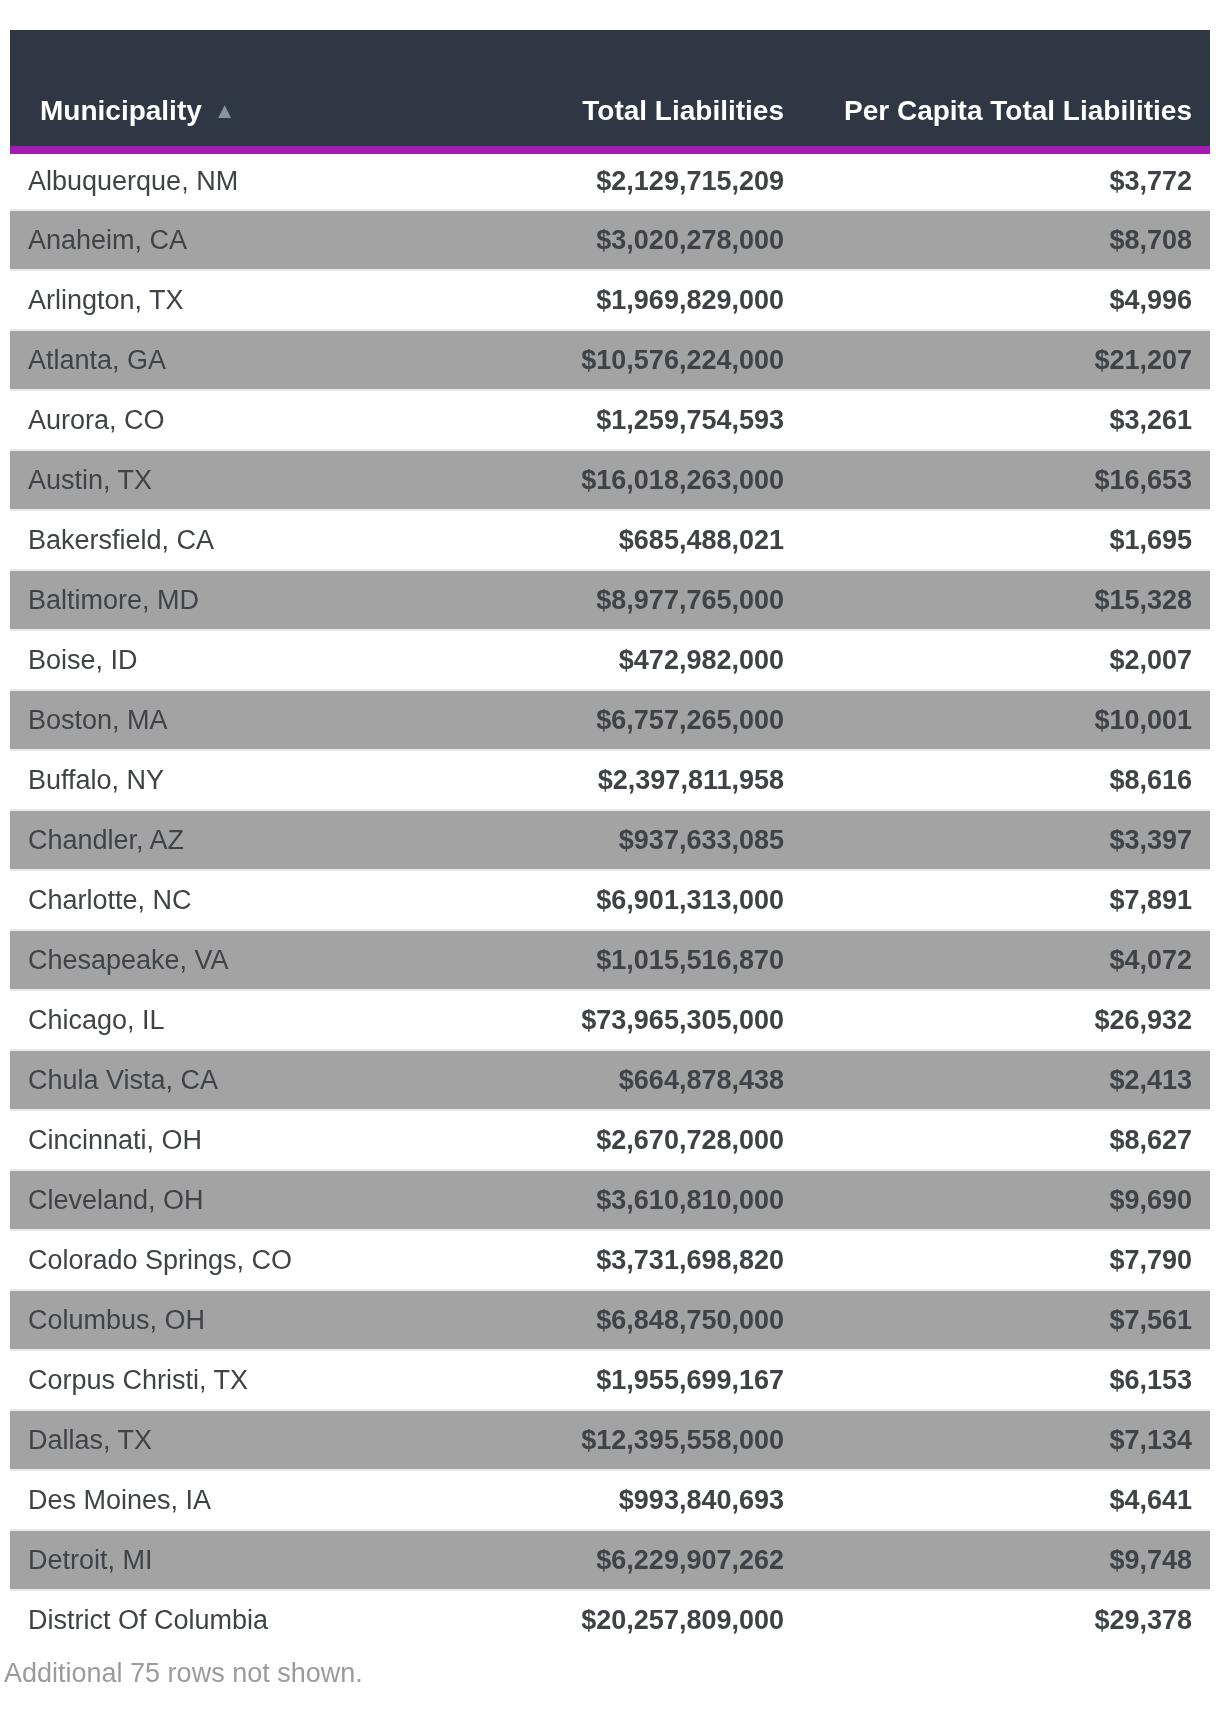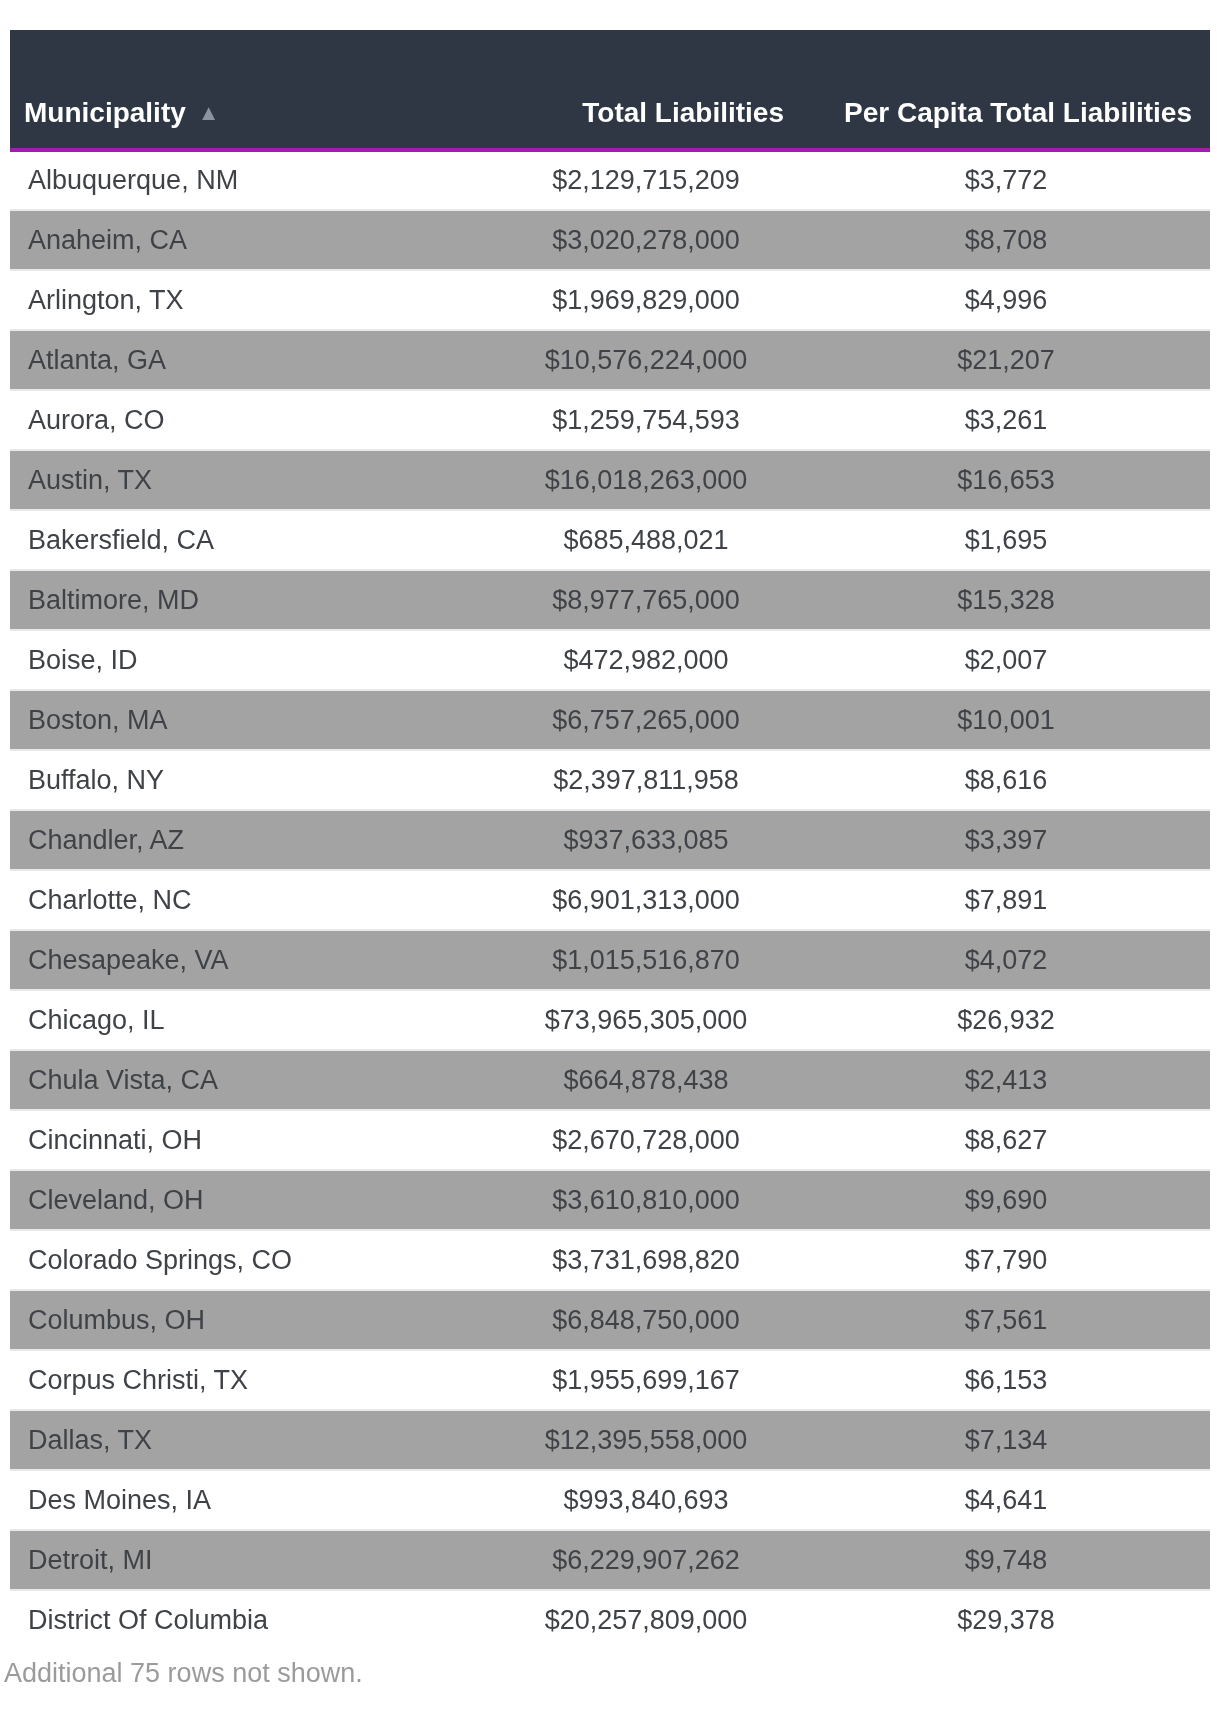--- a/index.html
+++ b/index.html
@@ -22,43 +22,43 @@
 
   thead th {
     background: #2e3743;
     color: #ffffff;
     font-weight: bold;
     font-size: 28px;
     line-height: 1.38;
     text-align: left;
     vertical-align: bottom;
     height: 120px;
-    padding: 0 18px 15px 14px;
-    border-bottom: 4px solid #a21caf;
+    padding: 0 18px 15px 30px;
+    border-bottom: 8px solid #a21caf;
   }
   thead th.num { text-align: right; }
 
   .sort-arrow {
     display: inline-block;
     margin-left: 12px;
     color: #8a93a1;
     font-size: 22px;
     line-height: 1;
     vertical-align: 2px;
   }
 
   tbody td {
     height: 60px;
     font-size: 27px;
     color: #3f4347;
     padding: 0 18px;
     vertical-align: middle;
     background: #ffffff;
   }
-  tbody td.num { text-align: center; }
+  tbody td.num { text-align: right; font-weight: bold; }
   tbody tr.striped td {
     background: #a3a3a3;
     border-top: 2px solid #e8e8e8;
     border-bottom: 2px solid #e8e8e8;
   }
 
   .footer-note {
     margin: 8px 0 0 -6px;
     font-size: 27px;
     color: #9b9b9b;

